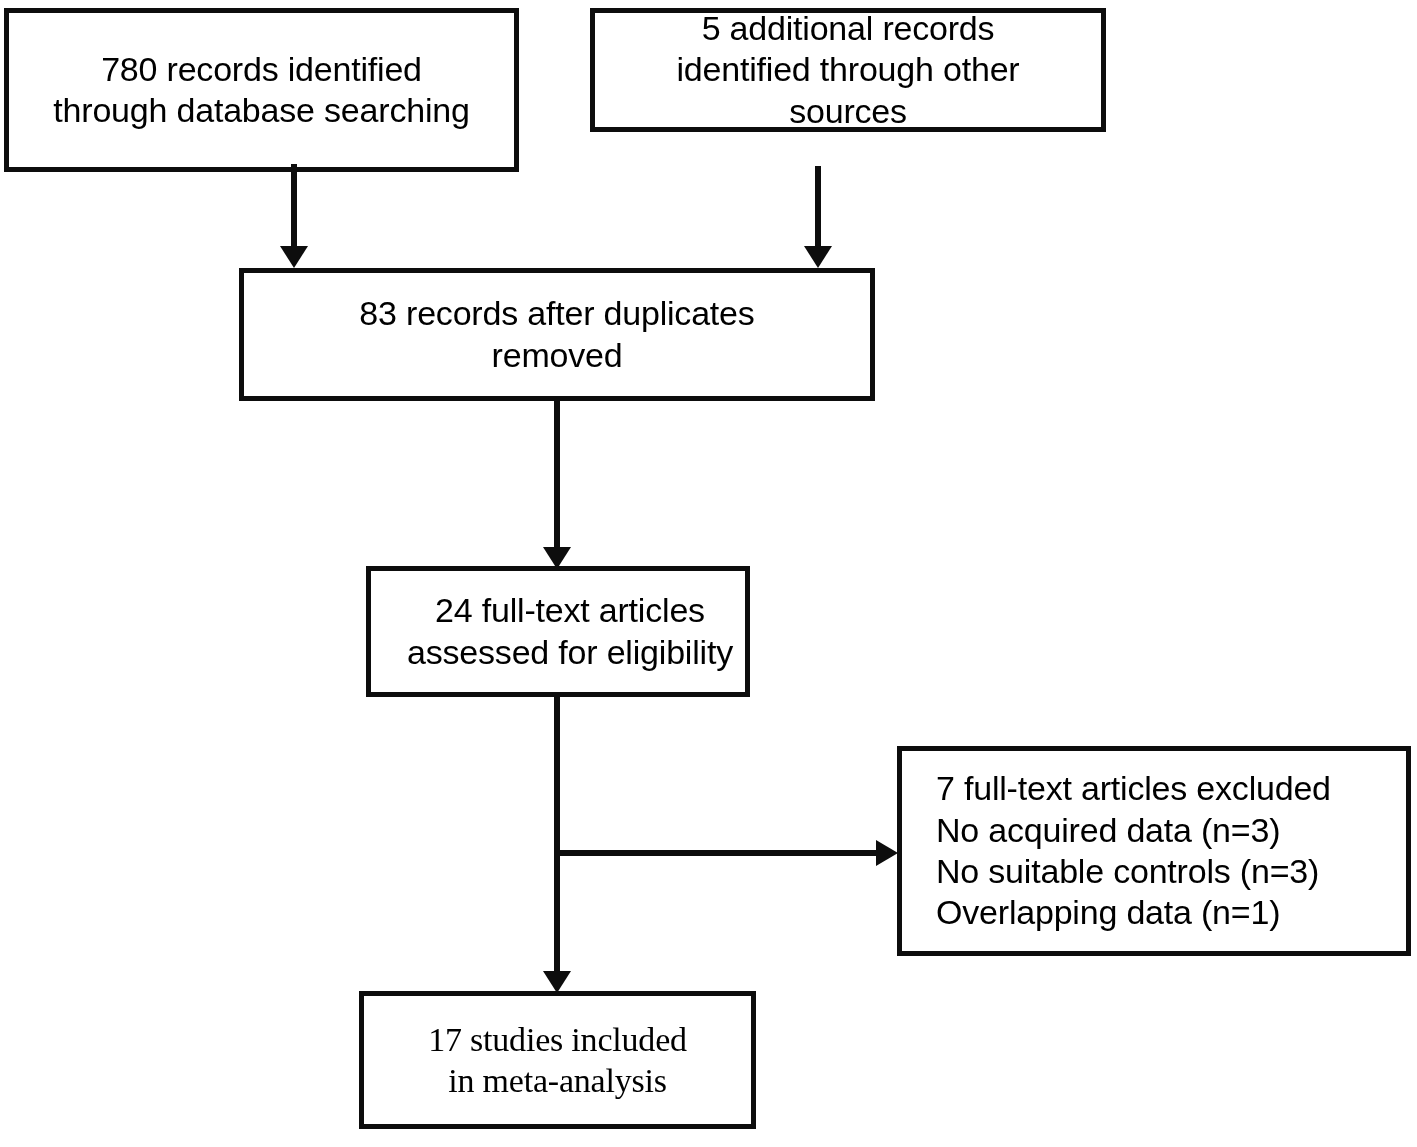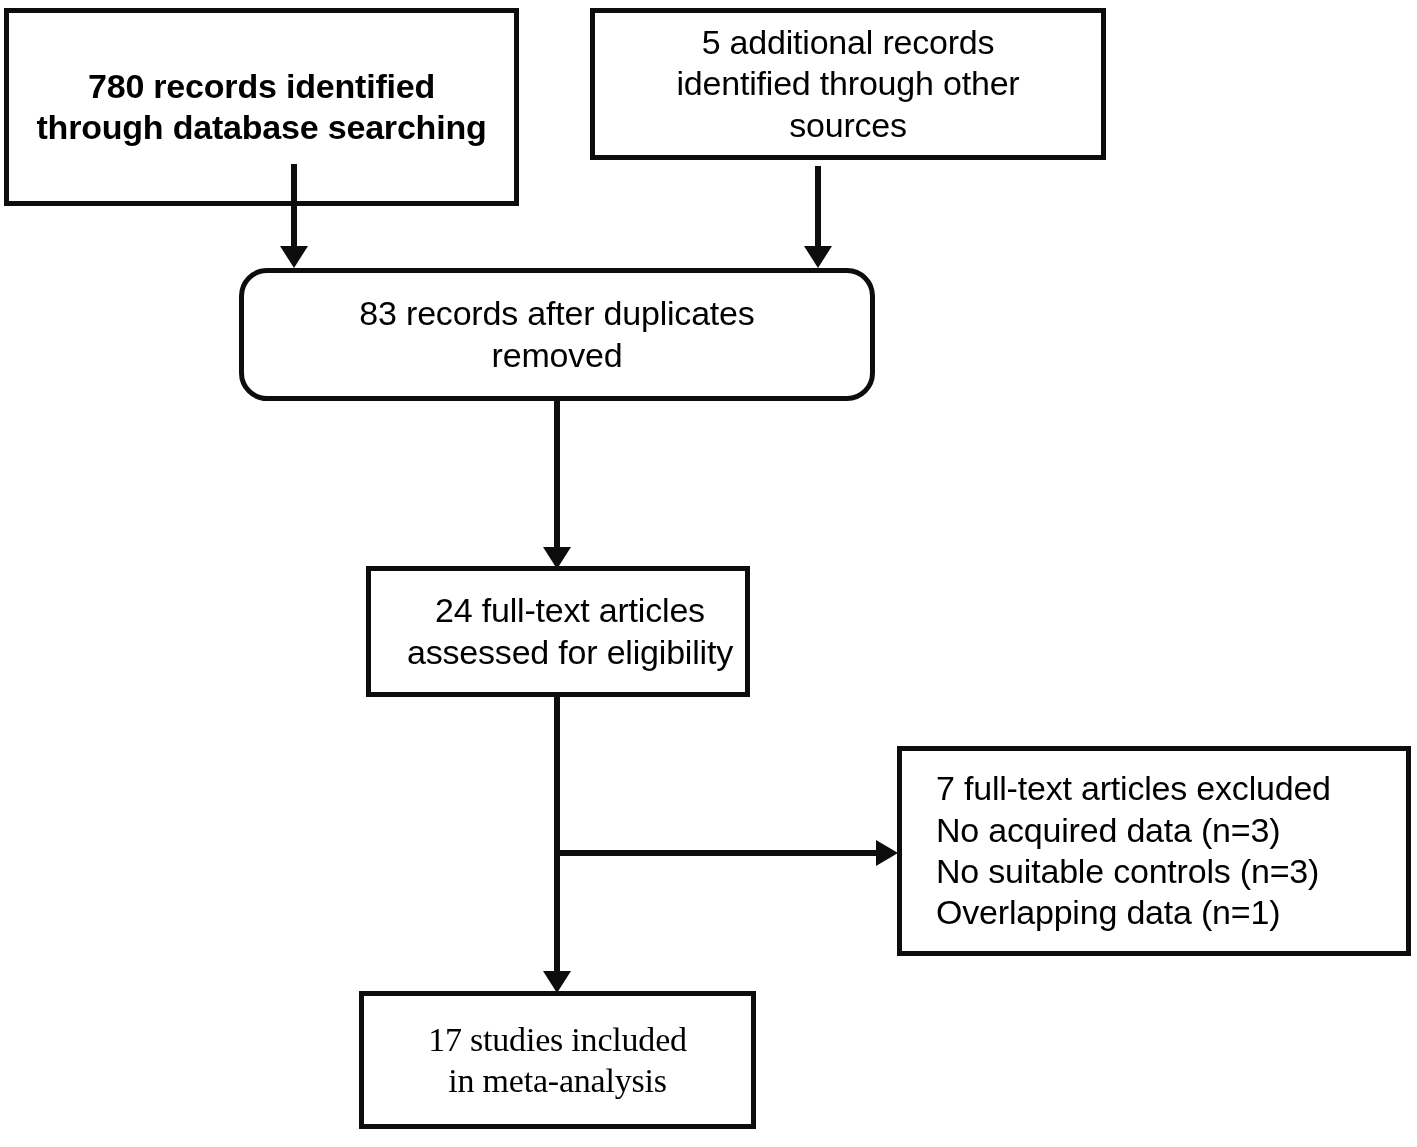--- a/index.html
+++ b/index.html
@@ -69,38 +69,38 @@
     border-top: 13px solid transparent;
     border-bottom: 13px solid transparent;
     border-left: 22px solid #0d0d0d;
   }
 </style>
 </head>
 <body>
 
 <div id="diagram">
 
-  <div class="box" id="box-identification-database" style="left:4px; top:8px; width:515px; height:198px;font-weight:bold;">
+  <div class="box" id="box-identification-database" style="left:4px; top:8px; width:515px; height:164px;">
     <span class="txt">780  records identified
 through database searching</span>
   </div>
 
-  <div class="box" id="box-identification-other" style="left:590px; top:8px; width:516px; height:152px;">
+  <div class="box" id="box-identification-other" style="left:590px; top:8px; width:516px; height:124px;">
     <span class="txt">5 additional records
 identified through other
 sources</span>
   </div>
 
   <div class="vline" style="left:291px; top:164px; height:84px;"></div>
   <div class="arrowhead-down" style="left:280px; top:246px;"></div>
 
   <div class="vline" style="left:815px; top:166px; height:82px;"></div>
   <div class="arrowhead-down" style="left:804px; top:246px;"></div>
 
-  <div class="box" id="box-duplicates-removed" style="left:239px; top:268px; width:636px; height:133px;border-radius:28px;">
+  <div class="box" id="box-duplicates-removed" style="left:239px; top:268px; width:636px; height:133px;">
     <span class="txt">83 records after duplicates
 removed</span>
   </div>
 
   <div class="vline" style="left:554px; top:399px; height:150px;"></div>
   <div class="arrowhead-down" style="left:543px; top:547px;"></div>
 
   <div class="box" id="box-full-text-assessed" style="left:366px; top:566px; width:384px; height:131px;padding-left:24px;">
     <span class="txt">24 full-text articles
 assessed for eligibility</span>

